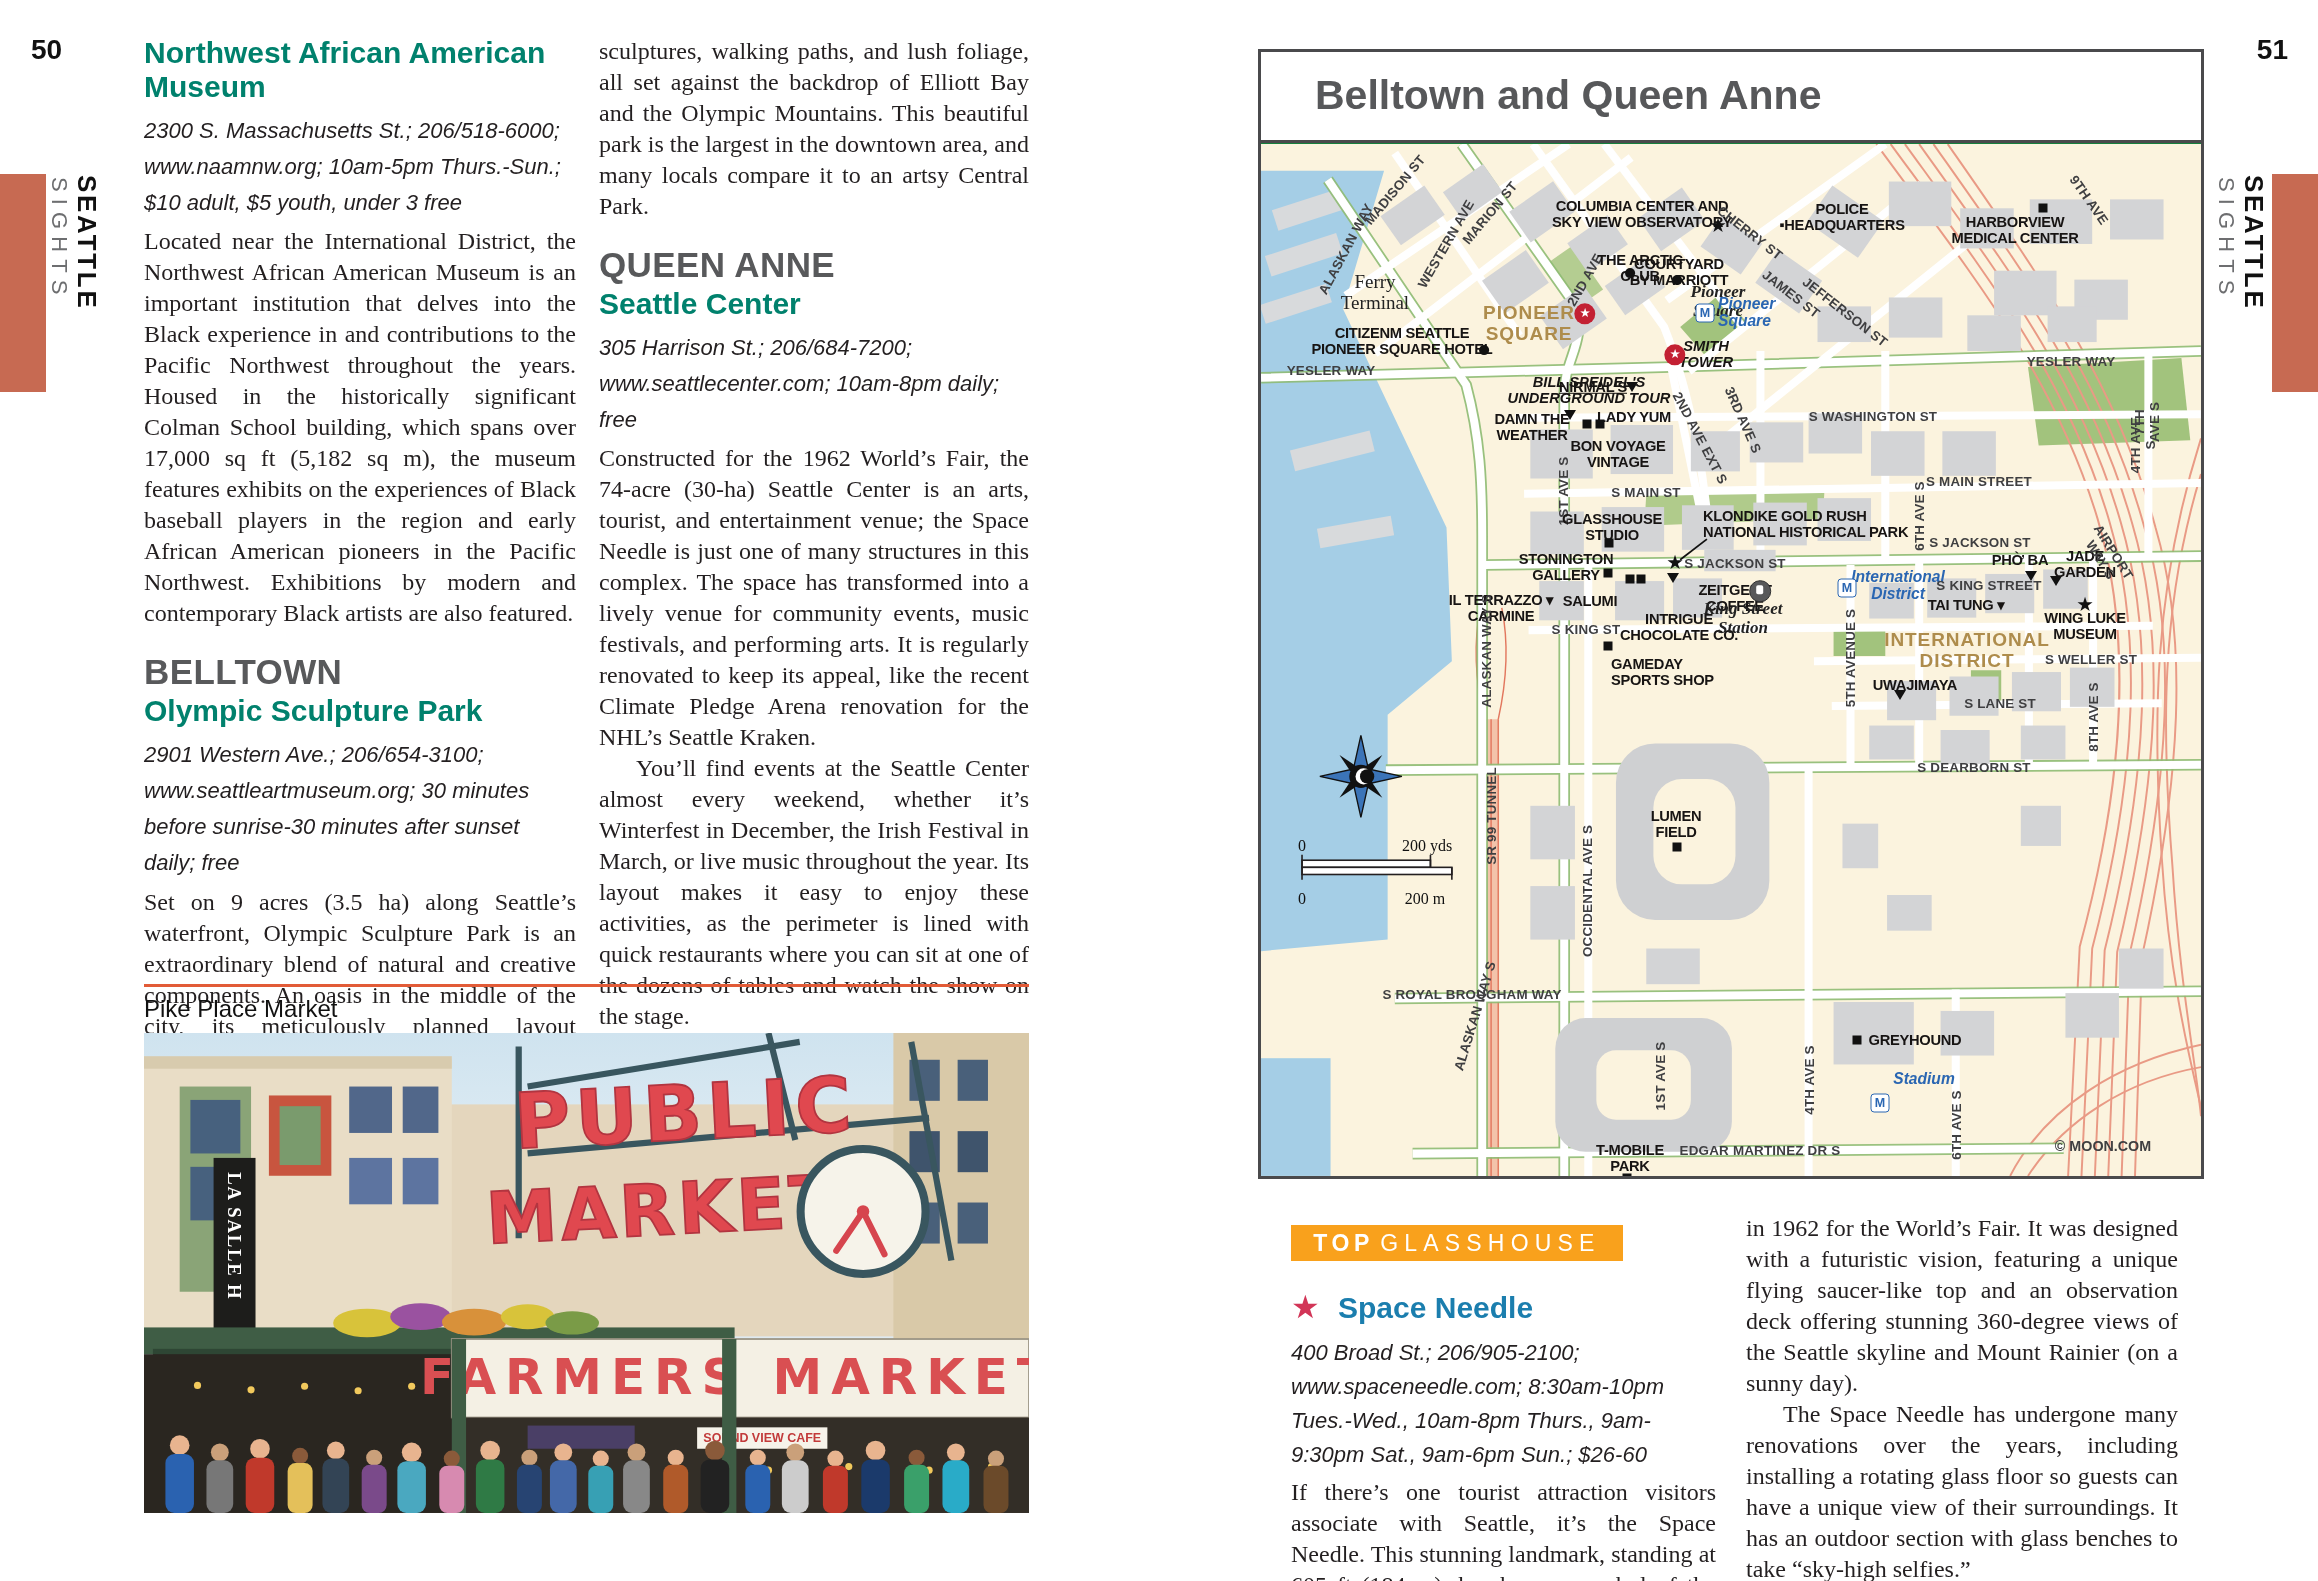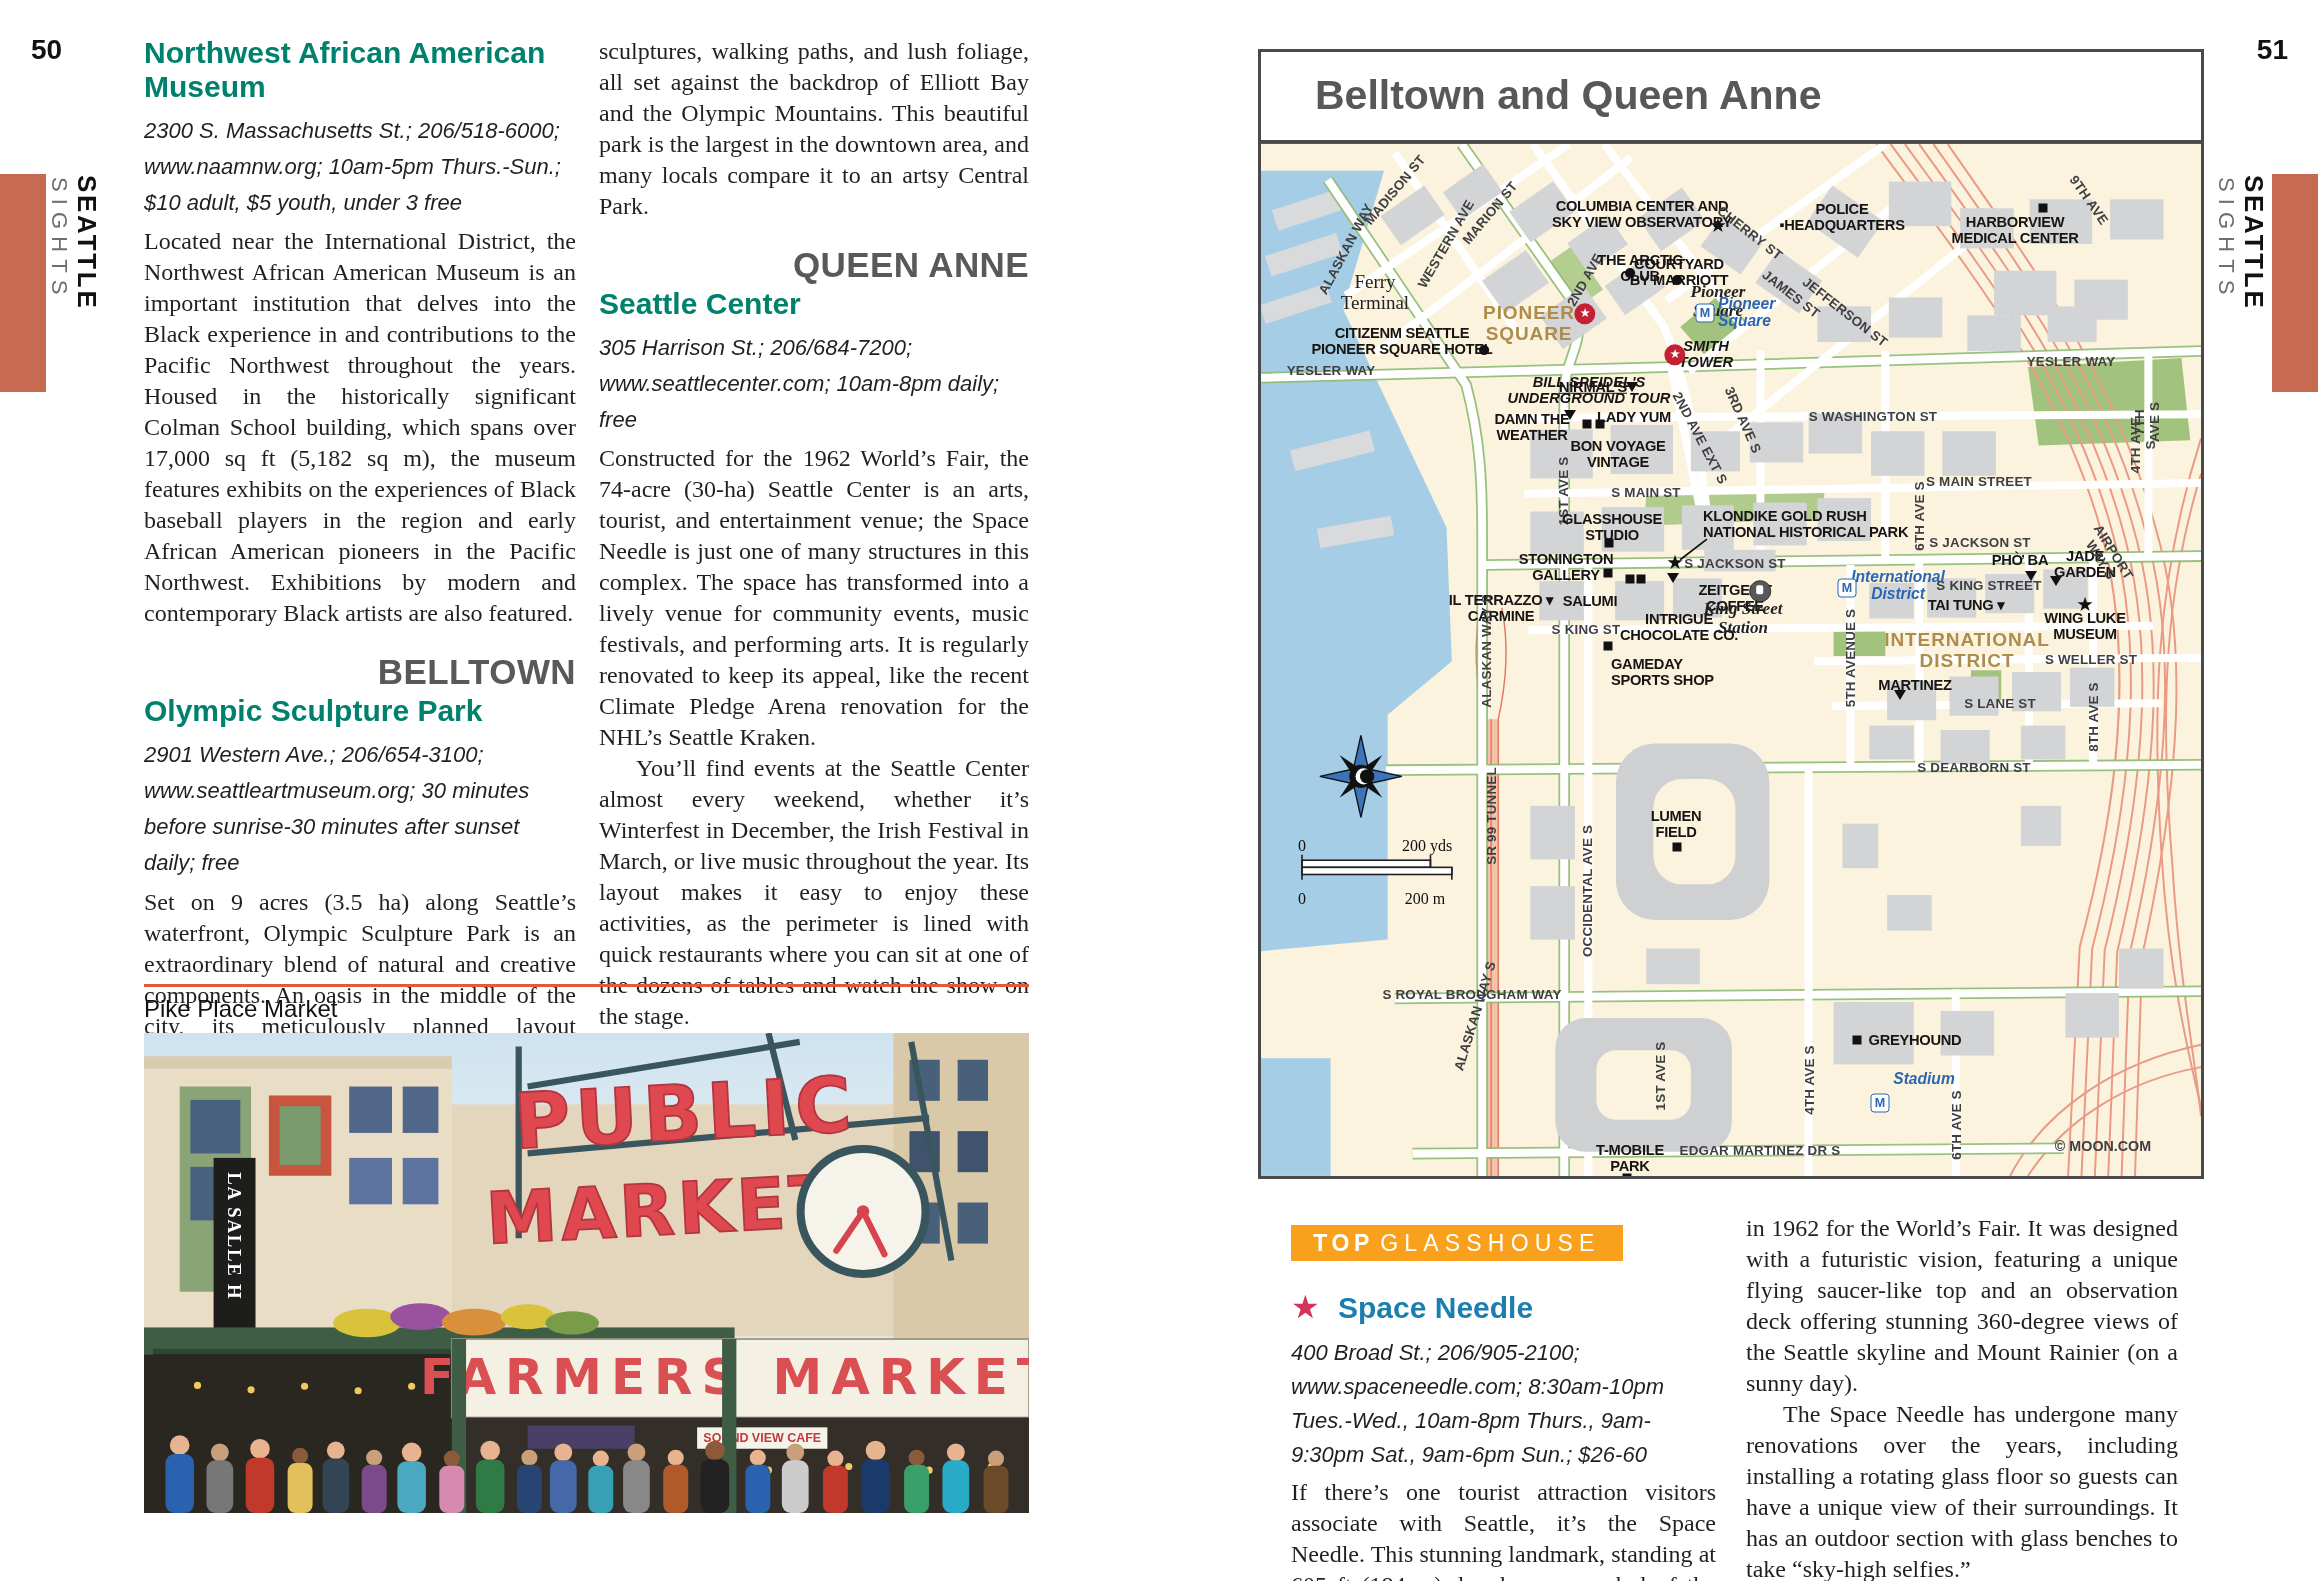--- a/index.html
+++ b/index.html
@@ -6,21 +6,21 @@
   #page{position:relative;width:2319px;height:1581px;background:#fff;overflow:hidden;
         font-family:"Liberation Sans",sans-serif;color:#231f20;}
   
   .tabbar{position:absolute;width:46px;height:218px;background:#c76a52;}
   .vtxt{position:absolute;writing-mode:vertical-rl;white-space:nowrap;}
   .vseattle{font-weight:bold;font-size:26px;letter-spacing:2.7px;color:#111;}
   .vsights{font-size:22px;letter-spacing:7.1px;color:#6d6e70;font-weight:400;}
   .pageno{position:absolute;font-size:28px;font-weight:bold;color:#111;}
   
   .col{position:absolute;}
-  .h1{font-size:35px;font-weight:800;color:#58595b;letter-spacing:0.4px;margin:0 0 1.8px 0;text-align:right;}
+  .h1{font-size:35px;font-weight:800;color:#58595b;letter-spacing:0.4px;margin:0 0 1.8px 0;}
   .h2{font-size:30px;font-weight:800;color:#00816d;line-height:34px;margin:0 0 9px 0;}
   .info{font-style:italic;font-size:22px;line-height:36px;color:#231f20;font-weight:500;margin:0 0 5.4px 0;}
   .body{font-family:"Liberation Serif",serif;font-size:24px;line-height:31px;text-align:justify;margin:0;}
   .body.ind{text-indent:37px;}
   .gap{height:23px;}
   
   .rule{position:absolute;height:2.7px;background:#e25b37;}
   .caption{position:absolute;font-size:24px;color:#111;}
   #photo{position:absolute;background:#dfe9ef;}
   
@@ -540,21 +540,21 @@
           <div class="ml poi" style="left: 824px; top: 420px;">JADE
 GARDEN</div>
           <div class="ml st" style="left: 728px; top: 441px;">S KING STREET</div>
           <div class="ml poi" style="left: 705px; top: 461px;">TAI TUNG ▾</div>
           <div class="ml poi" style="left: 824px; top: 482px;">WING LUKE
 MUSEUM</div>
           <div class="ml dist" style="left: 706px; top: 506px;">INTERNATIONAL
 DISTRICT</div>
           <div class="ml st" style="left: 589px; top: 514px; transform: translate(-50%, -50%) rotate(-90deg);">5TH AVENUE S</div>
           <div class="ml st" style="left: 830px; top: 515px;">S WELLER ST</div>
-          <div class="ml poi" style="left: 654px; top: 541px;">MARTINEZ</div>
+          <div class="ml poi" style="left: 654px; top: 541px;">UWAJIMAYA</div>
           <div class="ml st" style="left: 739px; top: 559px;">S LANE ST</div>
           <div class="ml st" style="left: 832px; top: 573px; transform: translate(-50%, -50%) rotate(-90deg);">8TH AVE S</div>
           <div class="ml st" style="left: 713px; top: 623px;">S DEARBORN ST</div>
           <div class="ml st" style="left: 886px; top: 278px; transform: translate(-50%, -50%) rotate(-90deg);">7TH AVE S</div>
           <div class="ml st" style="left: 846px; top: 412px; transform: translate(-50%, -50%) rotate(58deg);">AIRPORT WAY S</div>
           <div class="ml st" style="left: 225px; top: 507px; transform: translate(-50%, -50%) rotate(-90deg);">ALASKAN WAY S</div>
           <div class="ml st" style="left: 230px; top: 672px; transform: translate(-50%, -50%) rotate(-90deg);">SR 99 TUNNEL</div>
           <div class="ml st" style="left: 326px; top: 747px; transform: translate(-50%, -50%) rotate(-90deg);">OCCIDENTAL AVE S</div>
           <div class="ml poi left" style="left: 350px; top: 528px;">GAMEDAY
 SPORTS SHOP</div>

